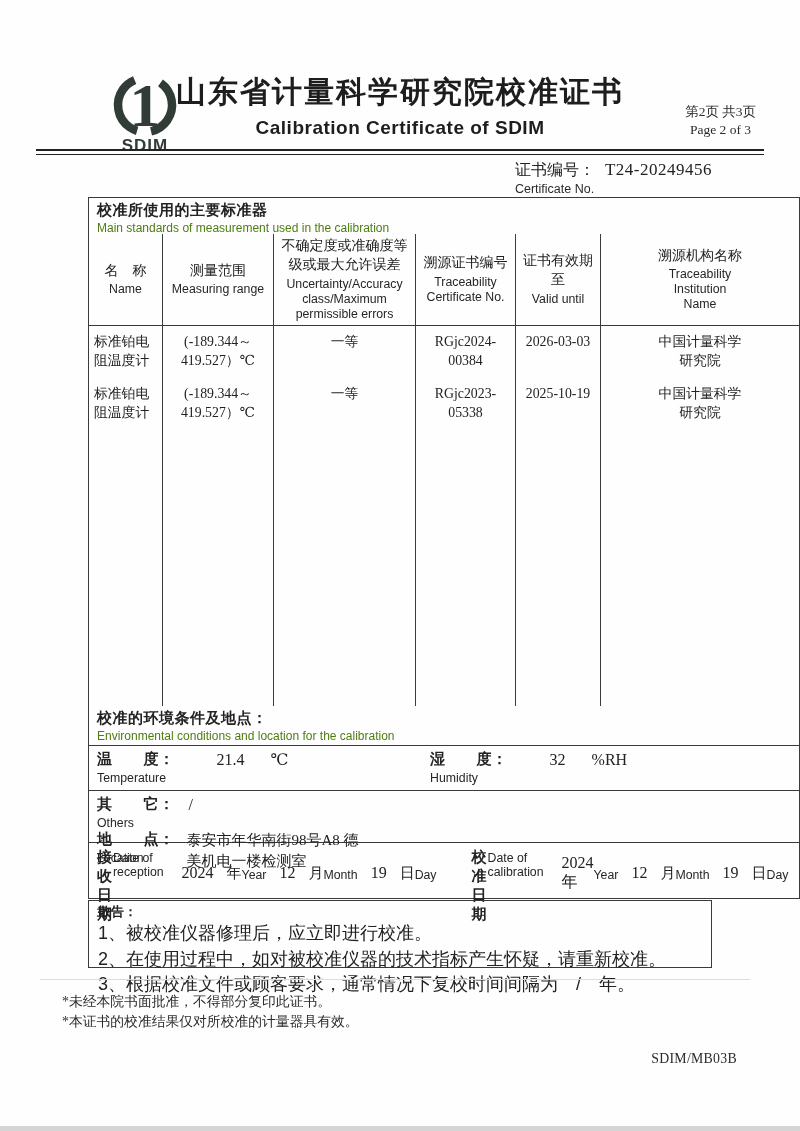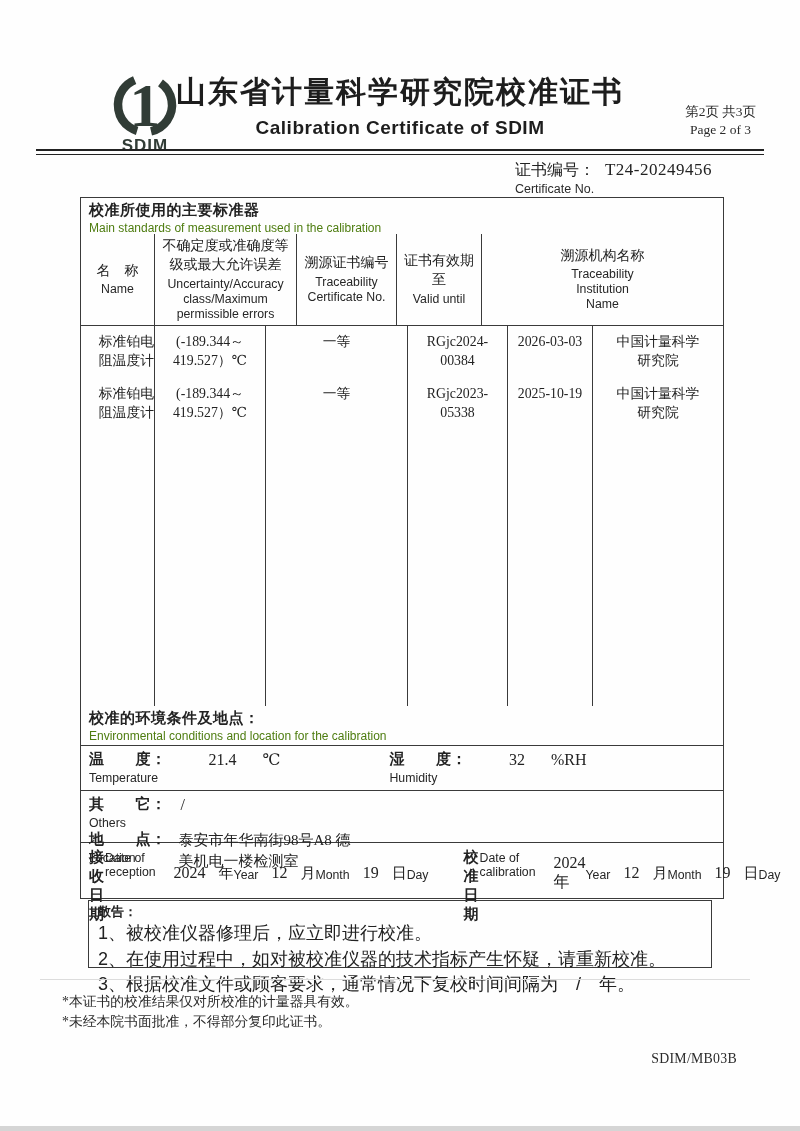--- a/index.html
+++ b/index.html
@@ -19,37 +19,37 @@
   .title-en { margin-top:4px; font-size:19px; font-weight:700; letter-spacing:.5px; color:#1d1d1d; }
   .pageinfo { position:absolute; right:44px; top:103px; text-align:center; font-size:13.5px; color:#2a2a2a; line-height:1.3; }
   .rule { position:absolute; left:36px; right:36px; top:149px; height:6px;
           border-top:2.5px solid #222; border-bottom:1.8px solid #222; }
   .certno { position:absolute; top:160px; right:88px; text-align:left; }
   .certno .line1 { font-size:16px; }
   .certno .val { font-size:17px; margin-left:10px; letter-spacing:.5px; }
   .certno .line2 { font-size:12.5px; margin-top:1px; color:#2a2a2a; }
 
   
-  .mtable { position:absolute; left:80px; top:197px; width:644px; border:1.6px solid #3a3a3a; }
+  .mtable { position:absolute; left:88px; top:197px; width:712px; border:1.6px solid #3a3a3a; }
   .sec-head { padding:3px 8px 2px 8px; border-bottom:1.4px solid #3a3a3a; }
   .sec-head .cn { font-size:15px; font-weight:600; letter-spacing:.5px; }
   .sec-head .en { font-size:12px; margin-top:1px; color:#4d7c0f; }
   .std-head { height:36px; border-bottom:0; }
   .cols { display:flex; }
   .hrow { height:92px; border-bottom:1.4px solid #3a3a3a; }
   .cell { border-right:1.4px solid #3a3a3a; display:flex; flex-direction:column;
           align-items:center; justify-content:center; text-align:center; }
   .cell:last-child { border-right:0; }
   .w0{width:74px;} .w1{width:111px;} .w2{width:142px;} .w3{width:100px;} .w4{width:85px;} .w5{flex:1;}
   .hcell .cn { font-size:14px; line-height:1.35; }
   .hcell .en { font-size:12.3px; line-height:1.22; margin-top:2px; color:#262626; }
   .brow { height:380px; }
   .bodycell { justify-content:flex-start; padding-top:7px; font-size:13.8px; line-height:1.35; }
   .entry { height:52px; }
-  .bodycell.left { align-items:flex-end; text-align:left; padding-left:5px; }
+  .bodycell.left { align-items:flex-start; text-align:left; padding-left:5px; }
 
   .env-head { height:40px; border-bottom:1.4px solid #3a3a3a; border-top:0; }
   .env-row { display:flex; height:45px; border-bottom:1.4px solid #3a3a3a; padding:4px 8px 0 8px; }
   .env-row.tall { height:52px;flex-direction:column; }
   .half { display:flex; align-items:flex-start; }
   .half.l { width:48%; } .half.r { width:52%; }
   .lblcol { display:flex; flex-direction:column; }
   .lbl-cn { font-size:15px; font-weight:600; letter-spacing:.5px; }
   .lbl-en { font-size:12.3px; margin-top:2px; font-weight:400; color:#262626; }
   .val { font-size:16px; line-height:20px; }
@@ -121,20 +121,24 @@
     <div class="sec-head std-head">
       <div class="cn sans">校准所使用的主要标准器</div>
       <div class="en sans">Main standards of measurement used in the calibration</div>
     </div>
 
     <div class="cols hrow">
       <div class="cell hcell w0">
         <div class="cn preline">名　称</div>
         <div class="en sans preline">Name</div>
       </div>
+      <div class="cell hcell w1">
+        <div class="cn preline">测量范围</div>
+        <div class="en sans preline">Measuring range</div>
+      </div>
       <div class="cell hcell w2">
         <div class="cn preline">不确定度或准确度等
 级或最大允许误差</div>
         <div class="en sans preline">Uncertainty/Accuracy
 class/Maximum
 permissible errors</div>
       </div>
       <div class="cell hcell w3">
         <div class="cn preline">溯源证书编号</div>
         <div class="en sans preline">Traceability
@@ -293,20 +297,20 @@
   <div class="notes sans">
     <div class="ntitle">敬告：</div>
     <div class="nitem">1、被校准仪器修理后，应立即进行校准。</div>
     <div class="nitem">2、在使用过程中，如对被校准仪器的技术指标产生怀疑，请重新校准。</div>
     <div class="nitem">3、根据校准文件或顾客要求，通常情况下复校时间间隔为　/　年。</div>
   </div>
 
   <div class="shadow-line"></div>
 
   <div class="footnotes">
+    <div>*未经本院书面批准，不得部分复印此证书。</div>
     <div>*本证书的校准结果仅对所校准的计量器具有效。</div>
-    <div>*未经本院书面批准，不得部分复印此证书。</div>
   </div>
 
   <div class="doccode">SDIM/MB03B</div>
 
   <div class="bottom-band"></div>
 </div>
 
 </body></html>

